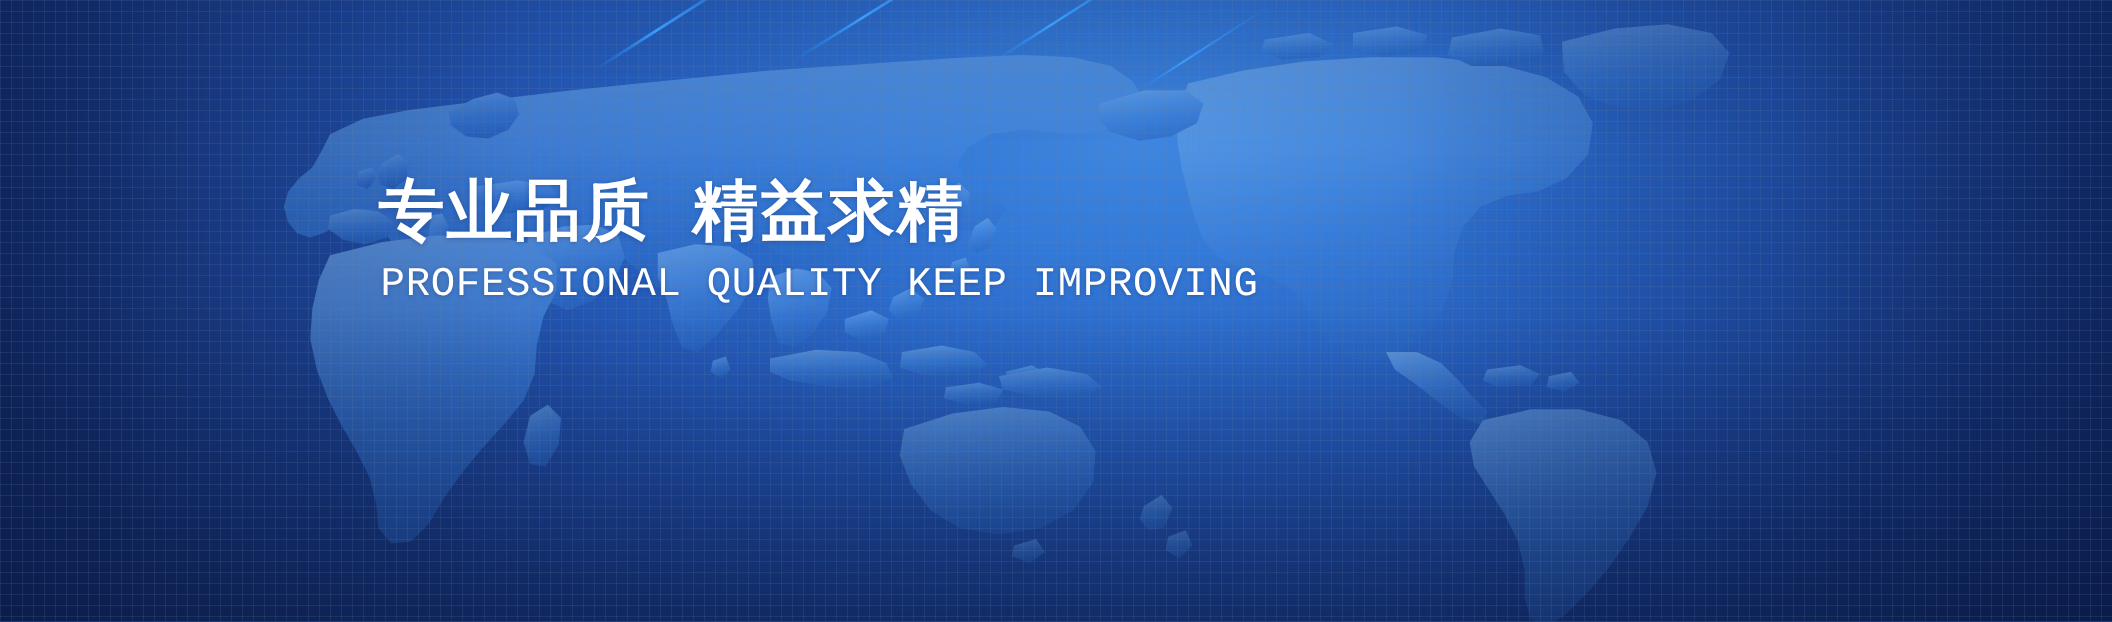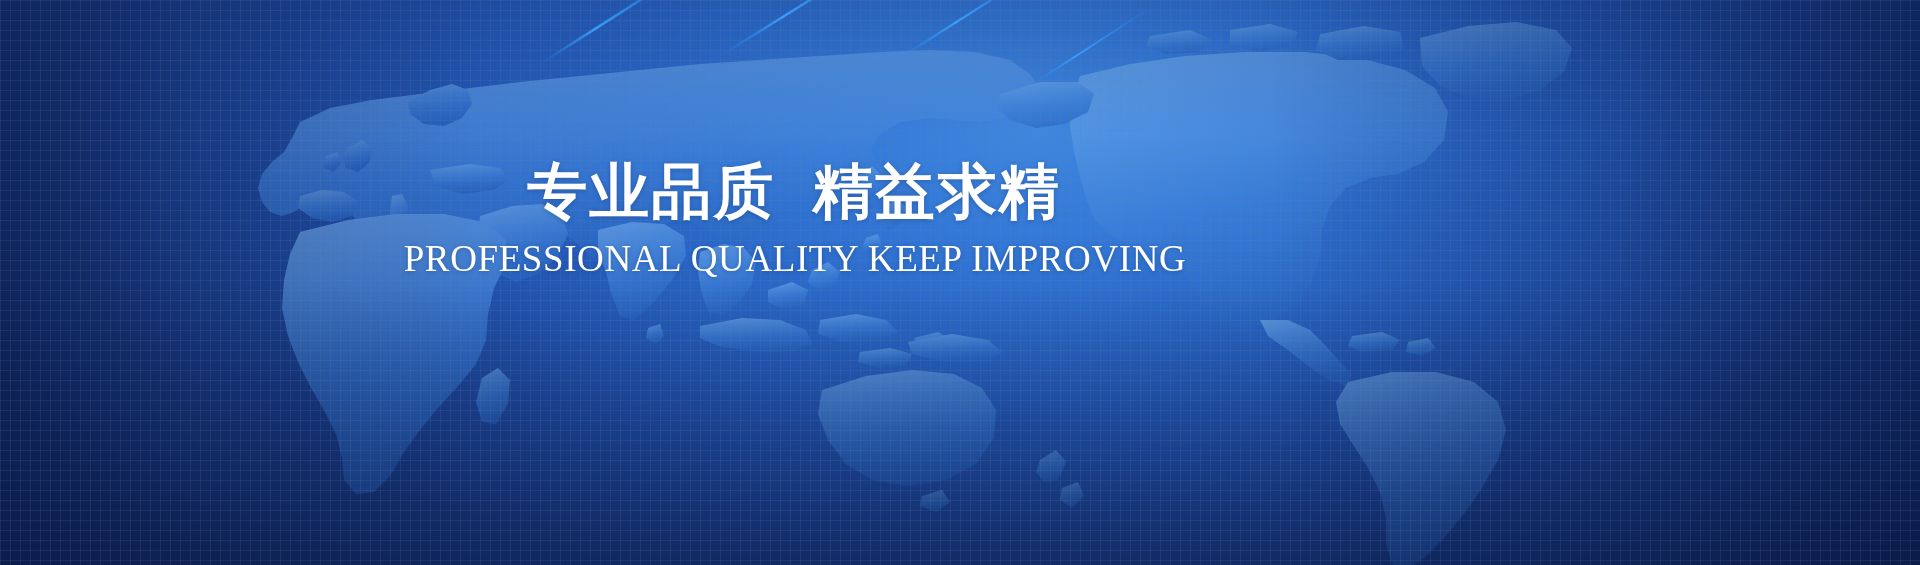--- a/index.html
+++ b/index.html
@@ -98,37 +98,36 @@
   
   .streaks { position: absolute; inset: 0; }
   .streaks svg { display: block; width: 100%; height: 100%; }
 
   
   .copy {
     position: absolute;
     left: 344px;
     top: 160px;
     width: 900px;
-    text-align: center;
   }
   .headline-cn {
     margin: 0;
     color: #ffffff;
     font-family: "Liberation Sans", sans-serif;
     font-size: 60px;
     font-weight: 700;
     line-height: 1.08;
     letter-spacing: 2px;
     white-space: pre;
     text-shadow: 0 1px 5px rgba(10,30,80,0.30);
   }
   .headline-en {
     margin: 14px 0 0 2px;
     color: #ffffff;
-    font-family: Liberation Serif, serif;
+    font-family: Liberation Mono, monospace;
     font-size: 37px;
     font-weight: 400;
     line-height: 1.1;
     letter-spacing: 0.6px;
     white-space: pre;
     text-shadow: 0 1px 4px rgba(10,30,80,0.28);
   }
 </style>
 </head>
 <body>

